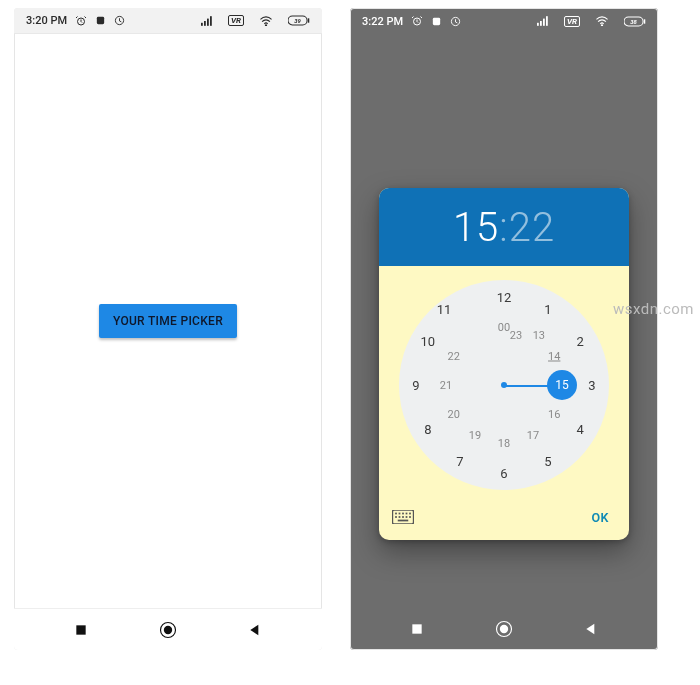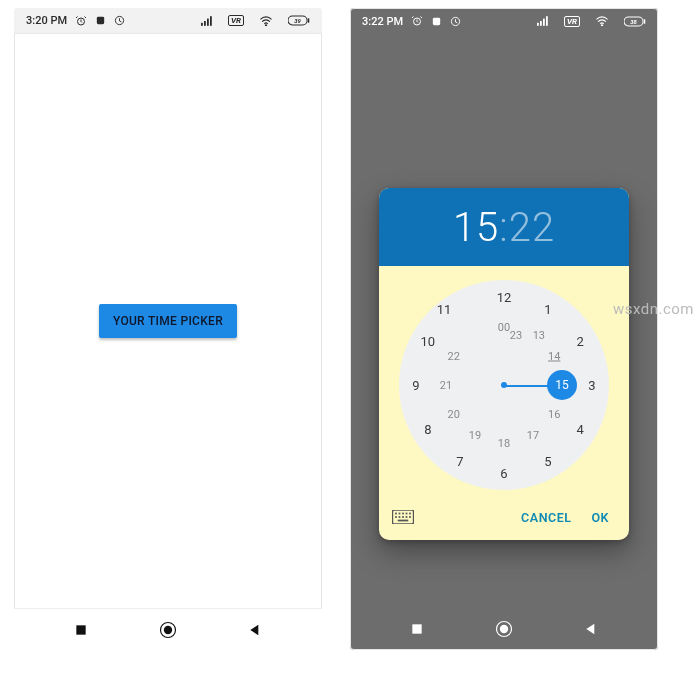--- a/index.html
+++ b/index.html
@@ -211,21 +211,20 @@
               <rect x="19" y="3" width="2" height="2"></rect>
               <rect x="3" y="7" width="2" height="2"></rect>
               <rect x="7" y="7" width="2" height="2"></rect>
               <rect x="11" y="7" width="2" height="2"></rect>
               <rect x="15" y="7" width="2" height="2"></rect>
               <rect x="19" y="7" width="2" height="2"></rect>
               <rect x="6" y="11" width="12" height="2"></rect>
             </svg>
         </div>
         <div class="spacer"></div>
-        <button class="tbtn">CANCEL</button>
         <button class="tbtn">OK</button>
       </div>
     </div>
 
     <div class="nav">
       <div class="nbtn">
         <svg width="16" height="16" viewBox="0 0 24 24" fill="#fff">
             <rect x="5" y="5" width="14" height="14"></rect>
           </svg>
       </div>

